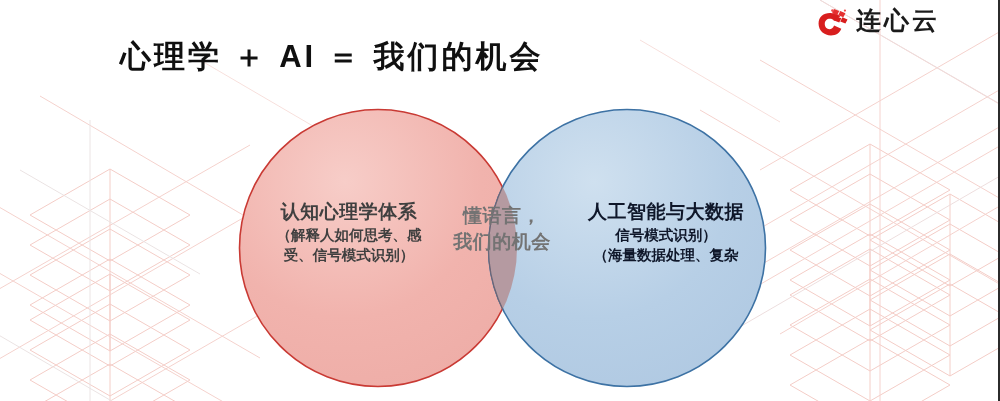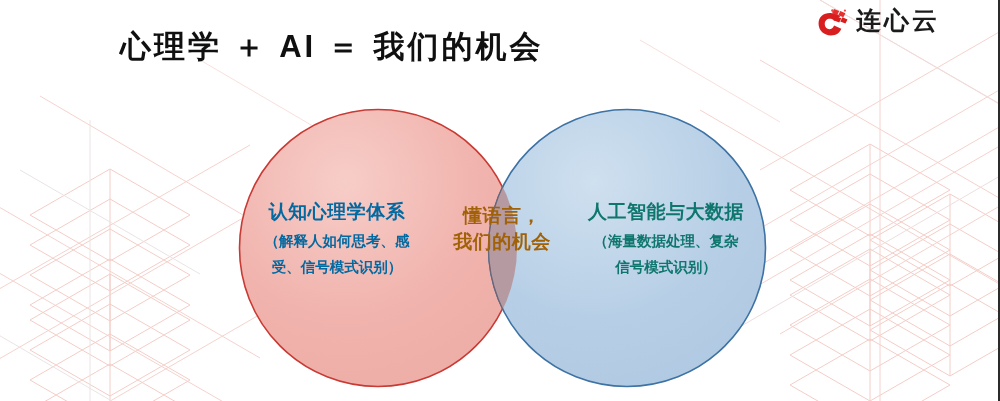--- a/index.html
+++ b/index.html
@@ -49,21 +49,21 @@
     color: #1b1b1b;
     letter-spacing: 3px;
     line-height: 1;
     white-space: nowrap;
   }
 
   
   #title {
     position: absolute;
     left: 120px;
-    top: 28px;
+    top: 38px;
     font-size: 31px;
     font-weight: 700;
     color: #101010;
     letter-spacing: 3px;
     white-space: nowrap;
     line-height: 1.25;
   }
 
   
   #venn {
@@ -82,39 +82,39 @@
   .venn-label .headline {
     font-size: 19px;
     font-weight: 700;
     letter-spacing: 0.5px;
     display: block;
   }
   .venn-label .sub {
     font-size: 14.5px;
     font-weight: 700;
     display: block;
-    margin-top: 8px;
+    margin-top: 2px;
   }
   #label-left {
-    left: 0px;
+    left: 12px;
     top: 102px;
     width: 214px;
-    color: #0369a1;
+    color: #404040;
   }
   #label-right {
     left: 328px;
     top: 102px;
     width: 216px;
-    color: #0f766e;
+    color: #0f172a;
   }
   #label-center {
     left: 209px;
     top: 105px;
     width: 126px;
-    color: #a16207;
+    color: #737373;
   }
   #label-center .headline {
     font-size: 19px;
     font-weight: 700;
     line-height: 1.38;
   }
 </style>
 </head>
 <body>
 
@@ -227,18 +227,18 @@
 
     
     <div class="venn-label" id="label-center">
       <span class="headline">懂语言，</span>
       <span class="headline">我们的机会</span>
     </div>
 
     
     <div class="venn-label" id="label-right">
       <span class="headline">人工智能与大数据</span>
+      <span class="sub">信号模式识别）</span>
       <span class="sub">（海量数据处理、复杂</span>
-      <span class="sub">信号模式识别）</span>
     </div>
   </div>
 
 </div>
 
 </body></html>

